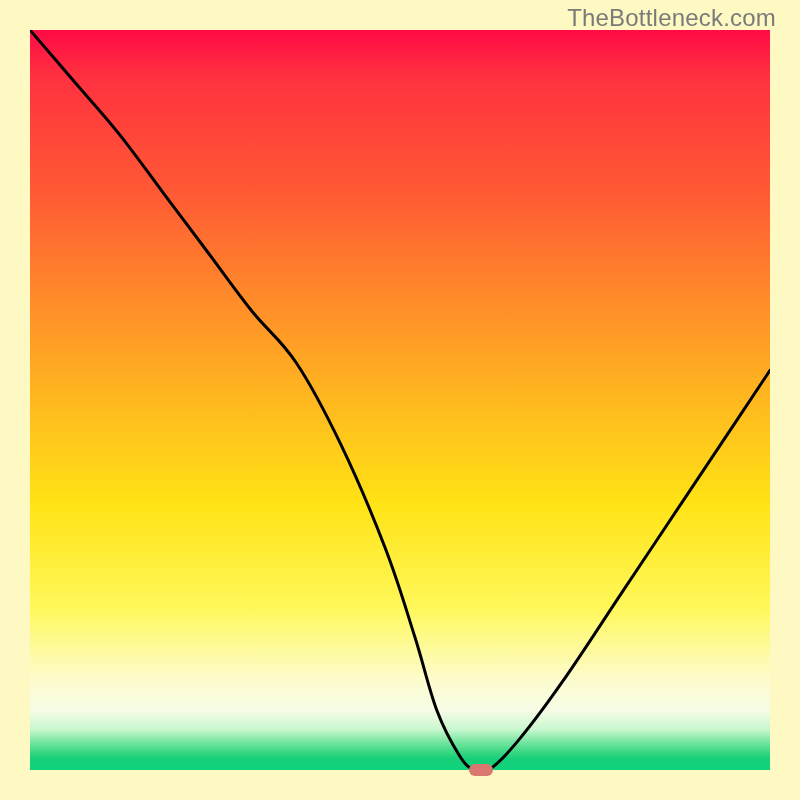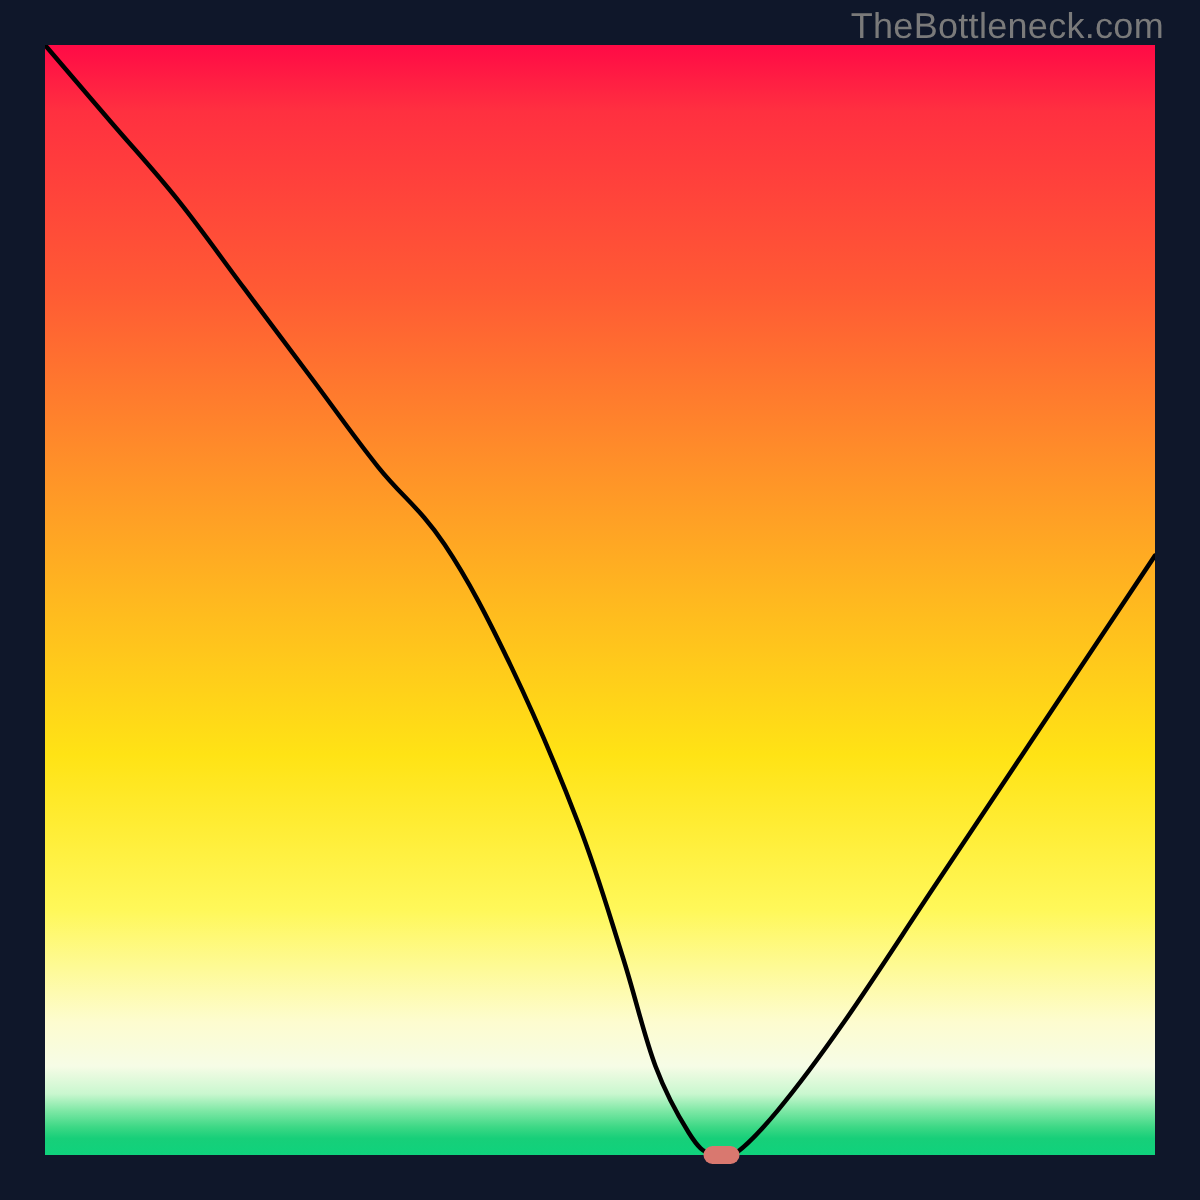--- a/index.html
+++ b/index.html
@@ -10,21 +10,21 @@
     background: #000;
     overflow: hidden;
     font-family: Arial, Helvetica, sans-serif;
   }
   .frame {
     position: absolute;
     left: 0;
     top: 0;
     width: 800px;
     height: 800px;
-    background: #0f172a;
+    background: #fef9c3;
   }
   .plot {
     position: absolute;
     left: 30px;
     top: 30px;
     width: 740px;
     height: 740px;
     
     background: linear-gradient(
       to bottom,

